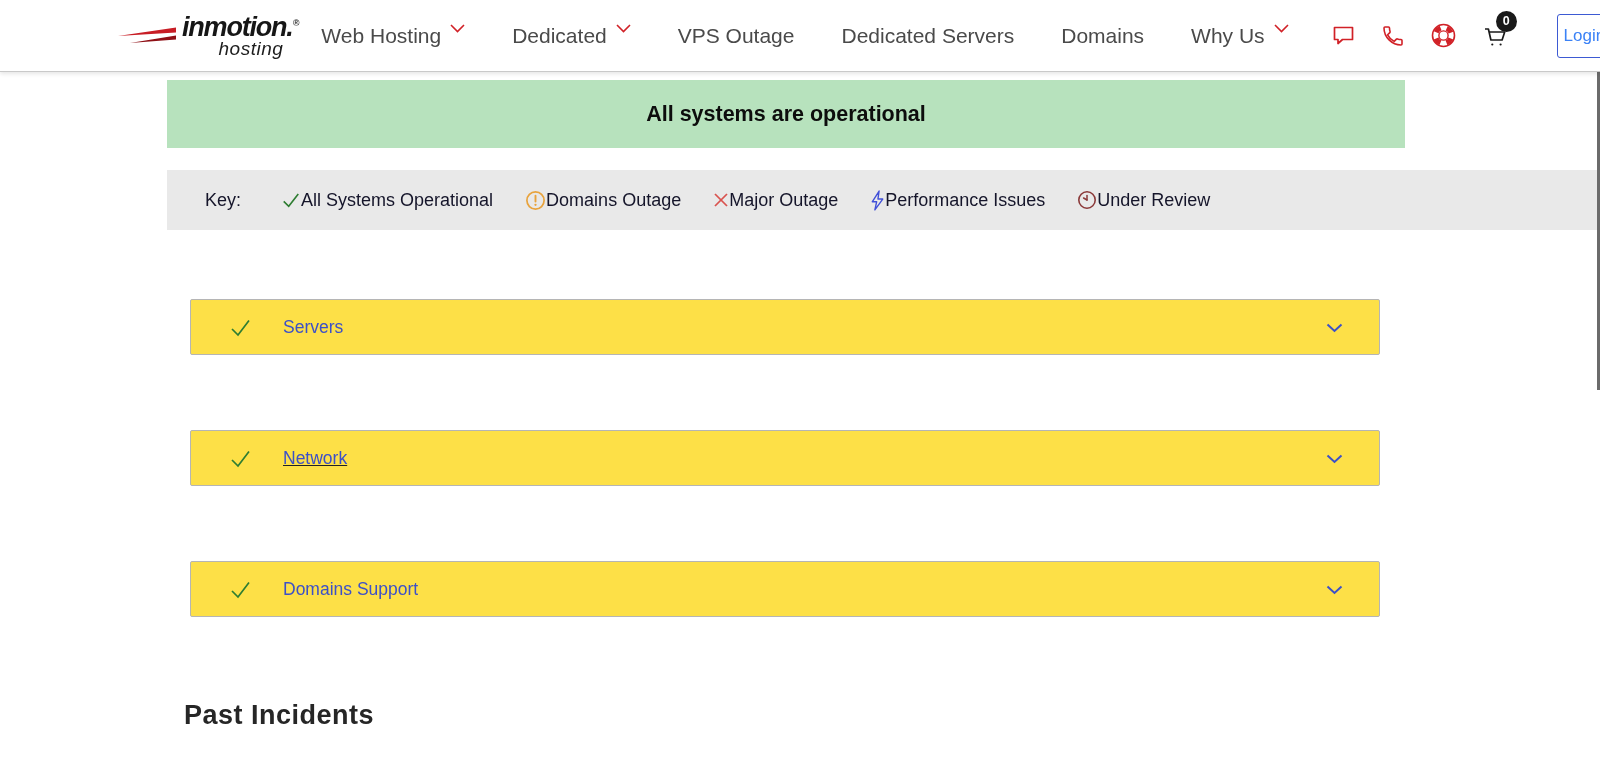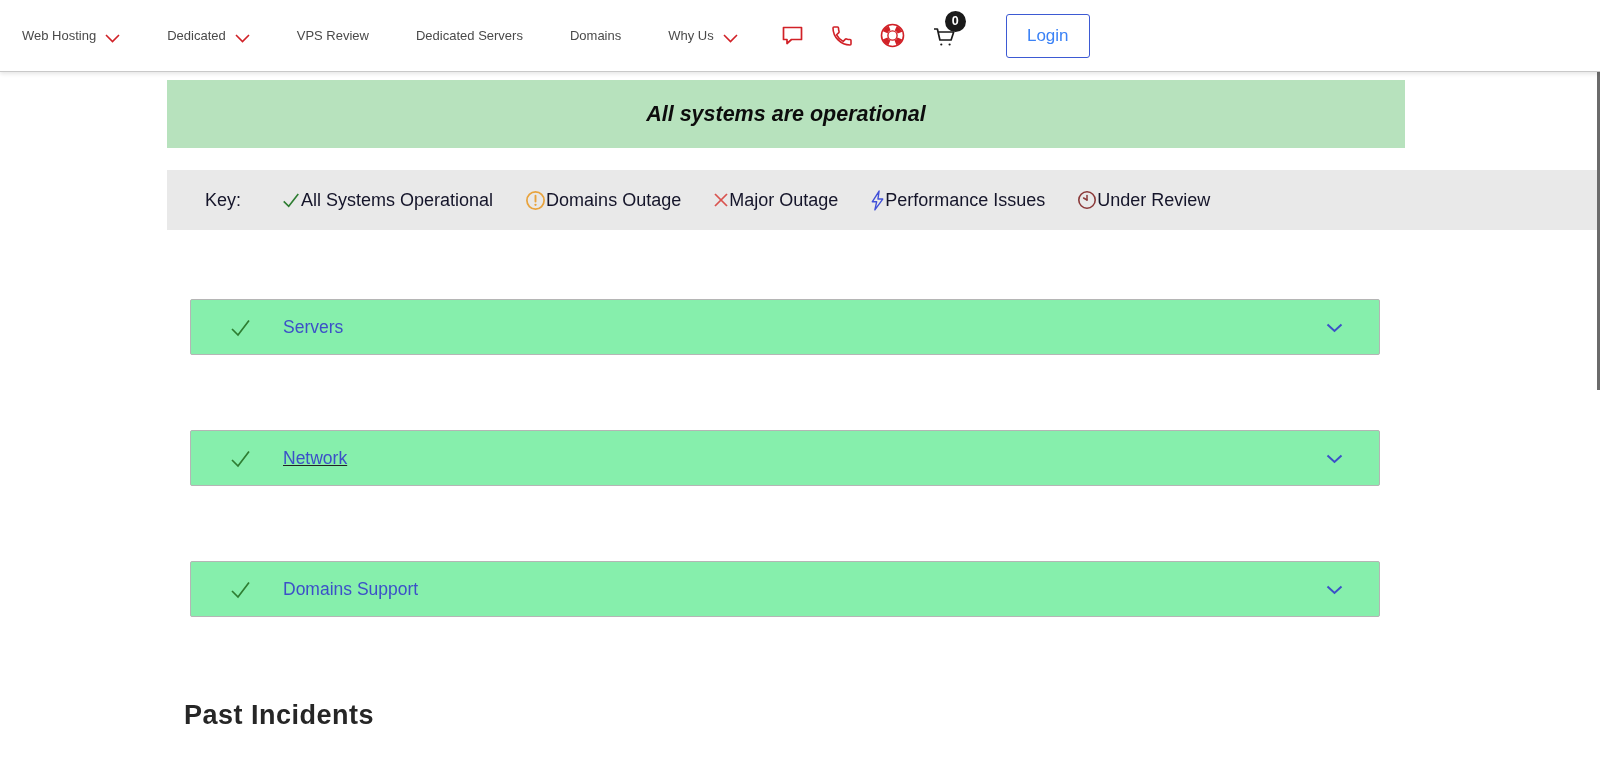--- a/index.html
+++ b/index.html
@@ -26,22 +26,22 @@
     font-style: italic; font-weight: 900; font-size: 27px; color: #161616;
     letter-spacing: -1.2px;
   }
   .brand .reg { font-size: 9px; vertical-align: super; letter-spacing: 0; font-weight: 700; color:#333; }
   .sub {
     font-style: italic; font-size: 19px; color: #1d1d1d; text-align: right;
     margin-top: -2px; padding-right: 16px; letter-spacing: 0.5px;
   }
   .nav { display: flex; align-items: center; gap: 47px; margin-left: 22px; }
   .nav-item {
-    display: flex; align-items: flex-end; gap: 9px;
-    font-size: 13px; color: #4a4a4a; cursor: pointer; white-space: nowrap;
+    display: flex; align-items: flex-start; gap: 9px;
+    font-size: 21px; color: #4a4a4a; cursor: pointer; white-space: nowrap;
   }
   .icon-group { display: flex; align-items: center; gap: 25px; margin-left: 42px; }
   .hicon { cursor: pointer; position: relative; display: inline-flex; }
   .cart-wrap { position: relative; }
   .cart-badge {
     position: absolute; top: -12px; right: -8px;
     width: 21px; height: 21px; border-radius: 50%;
     background: #1a1a1a; color: #fff; font-size: 12.5px; font-weight: bold;
     display: flex; align-items: center; justify-content: center;
   }
@@ -51,37 +51,37 @@
     background: #fff; border: 1px solid #3d5ad3; border-radius: 3px;
     color: #3b82f6; font-size: 17px; font-family: "Liberation Sans", sans-serif;
     display: flex; align-items: center; justify-content: center; cursor: pointer;
   }
 
   
   .status-banner {
     position: absolute; left: 167px; top: 80px; width: 1238px; height: 68px;
     background: #b7e2bd;
     display: flex; align-items: center; justify-content: center;
-    font-size: 21.5px; font-weight: bold; color: #0d0d0d; font-style: italic;
+    font-size: 21.5px; font-weight: bold; color: #0d0d0d;
   }
 
   
   .keybar {
     position: absolute; left: 167px; top: 170px; width: 1484px; height: 60px;
     background: #e9e9e9;
     display: flex; align-items: center; padding-left: 38px; gap: 32px;
     font-size: 18px; color: #15152a;
   }
   .key-label { margin-right: 8px; }
   .key-item { display: flex; align-items: center; white-space: nowrap; }
 
   
   .section-row {
     position: absolute; left: 190px; width: 1190px; height: 56px;
-    background: #86efac; border: 1px solid #b5b5b5; border-radius: 2px;
+    background: #fde047; border: 1px solid #b5b5b5; border-radius: 2px;
     display: flex; align-items: center; padding: 0 38px; cursor: pointer;
   }
   .section-row .sec-check { margin-right: 31px; display: inline-flex; }
   .section-label { font-size: 17.5px; color: #3c50c8; }
   .sec-chevron { position: absolute; right: 36px; top: 23px; }
   #section-0 { top: 299px; }
   #section-1 { top: 430px; text-decoration: underline; }
   #section-2 { top: 561px; }
 
   
@@ -94,36 +94,46 @@
   .scroll-thumb {
     position: absolute; right: 0; top: 0; width: 3px; height: 390px;
     background: #6b6b6b; cursor: pointer;
   }
 </style>
 </head>
 <body>
 
 <div class="header">
 
+  <div class="logo">
+    <svg class="swoosh" width="62" height="26" viewBox="0 0 62 26">
+      <path d="M0 10 L58 1.5 L58 6.5 Z" fill="#c81d25"></path>
+      <path d="M12 17 L58 9.5 L58 13.5 Z" fill="#8f1016"></path>
+    </svg>
+    <div class="logo-text">
+      <div class="brand"><span>inmotion.</span><span class="reg">®</span></div>
+      <div class="sub">hosting</div>
+    </div>
+  </div>
 
   <div class="nav">
     <div class="nav-item">
       <span>Web Hosting</span>
       <svg width="15" height="9" viewBox="0 0 15 9">
           <polyline points="1,1 7.5,7.5 14,1" fill="none" stroke="#d12127" stroke-width="1.6"></polyline>
         </svg>
     </div>
     <div class="nav-item">
       <span>Dedicated</span>
       <svg width="15" height="9" viewBox="0 0 15 9">
           <polyline points="1,1 7.5,7.5 14,1" fill="none" stroke="#d12127" stroke-width="1.6"></polyline>
         </svg>
     </div>
     <div class="nav-item">
-      <span>VPS Review</span>
+      <span>VPS Outage</span>
     </div>
     <div class="nav-item">
       <span>Dedicated Servers</span>
     </div>
     <div class="nav-item">
       <span>Domains</span>
     </div>
     <div class="nav-item">
       <span>Why Us</span>
       <svg width="15" height="9" viewBox="0 0 15 9">

